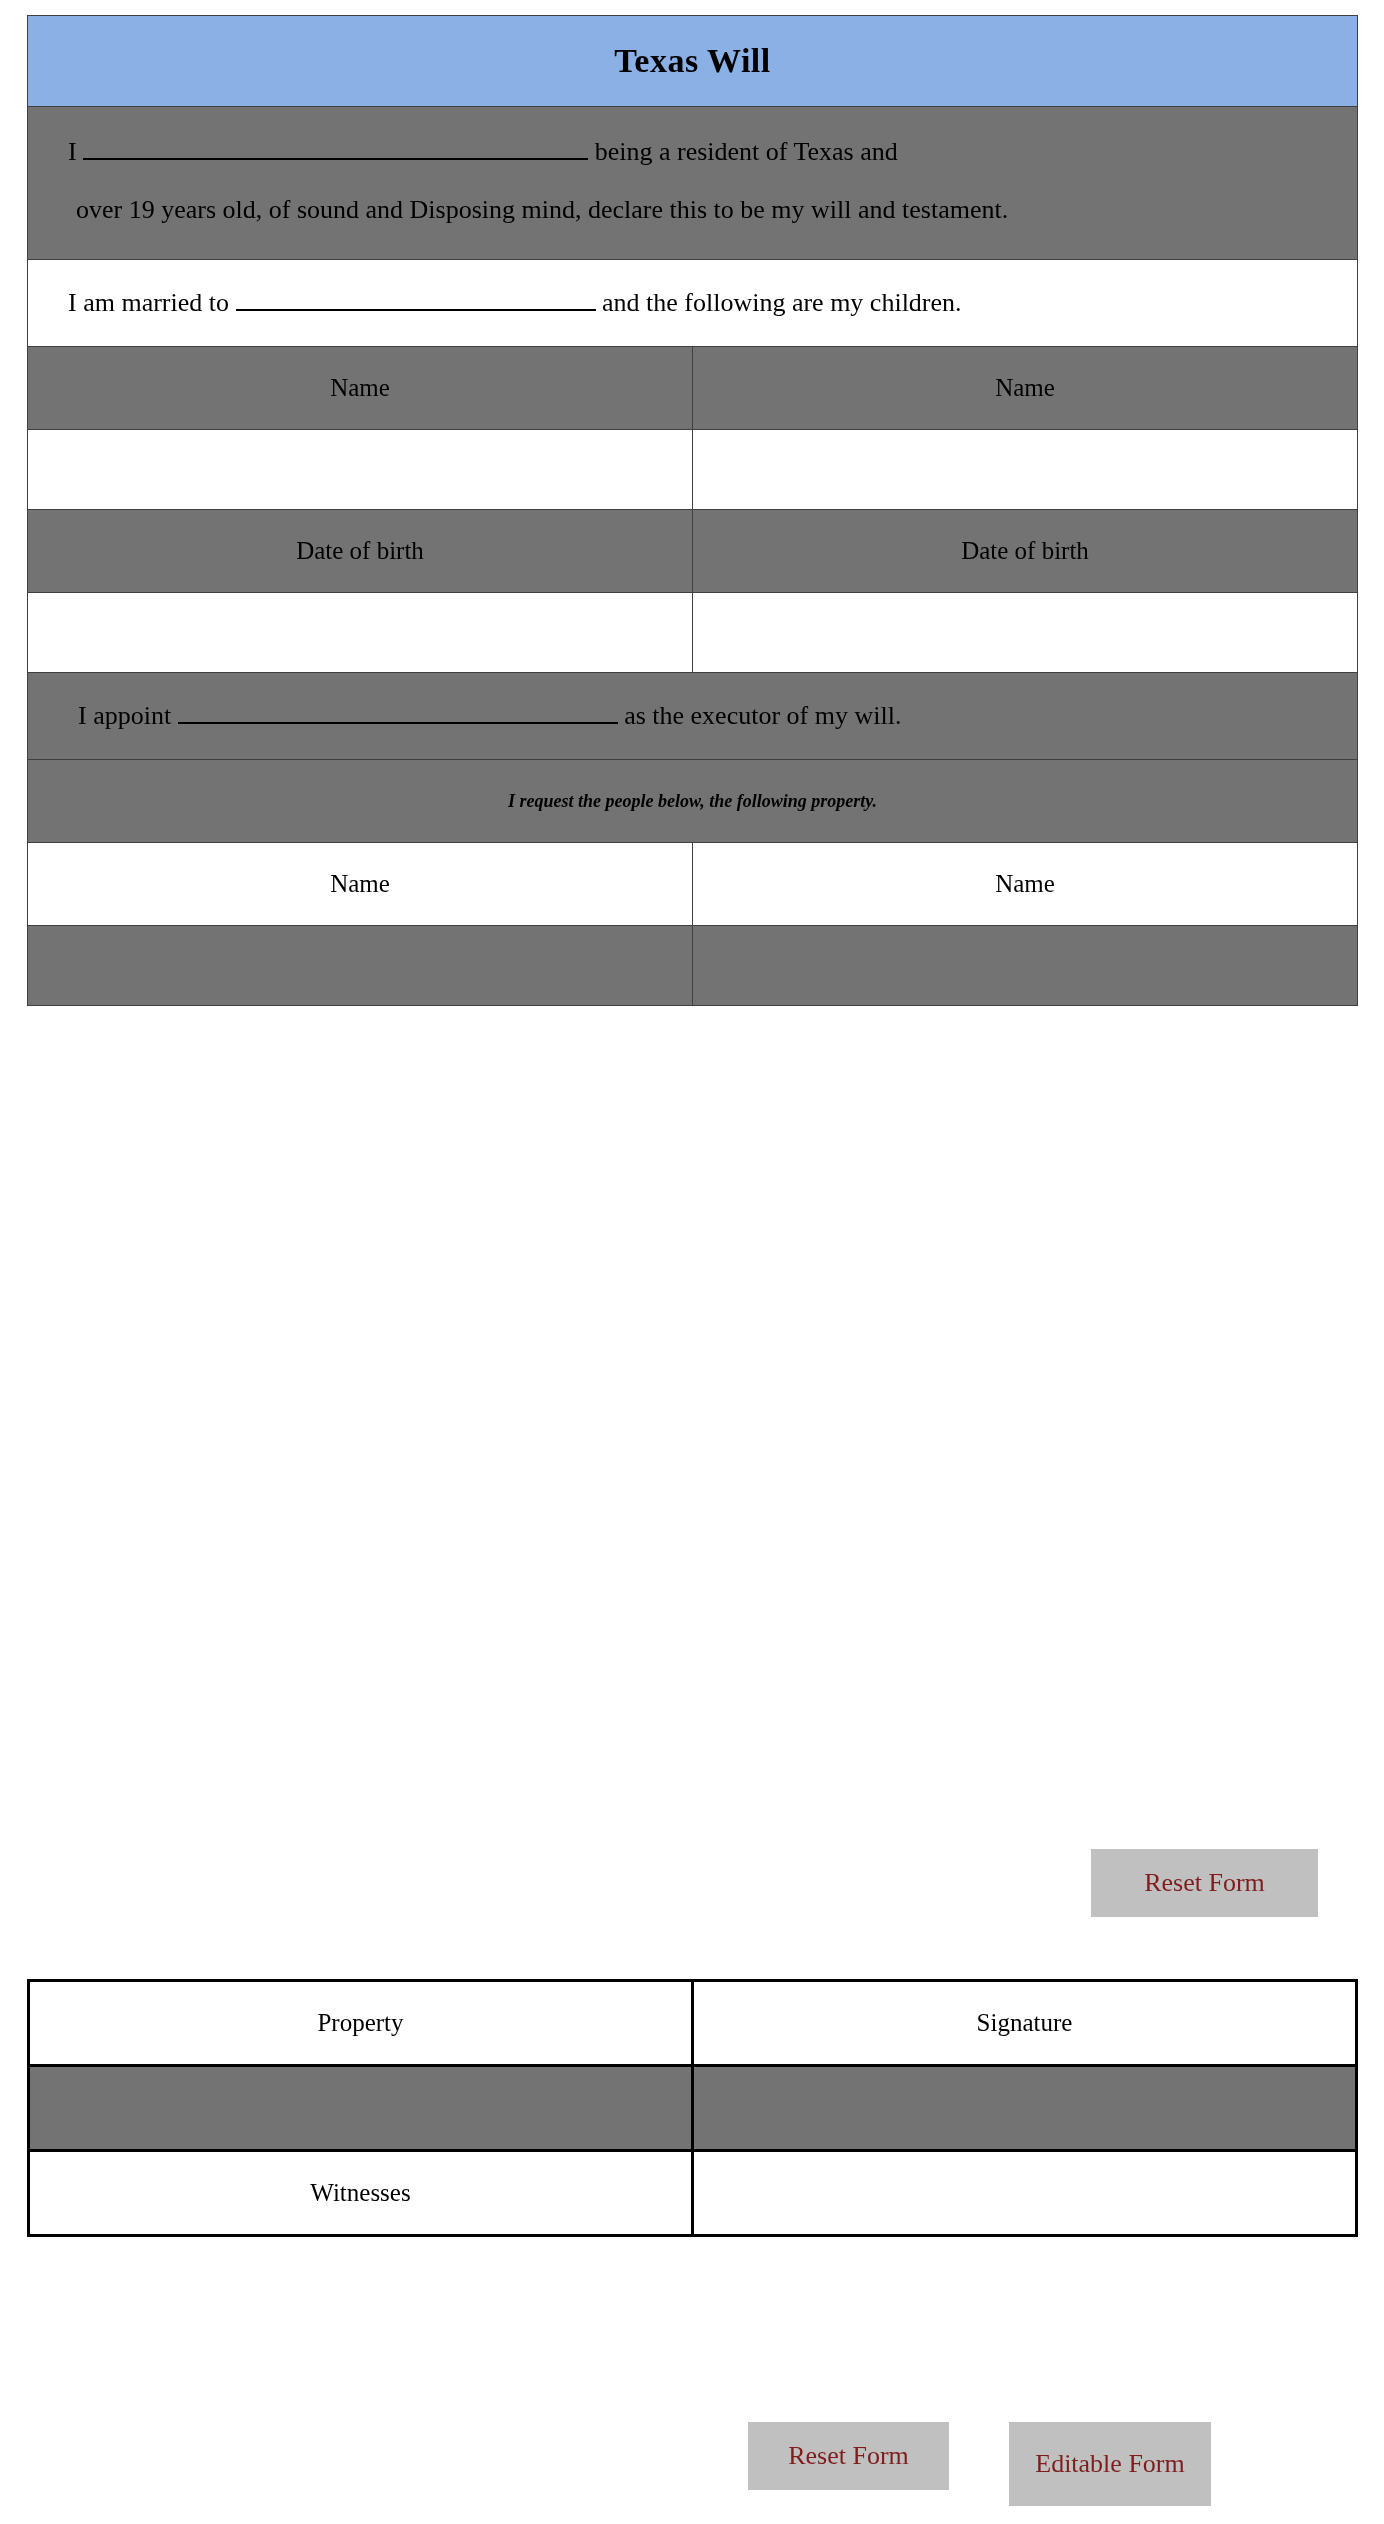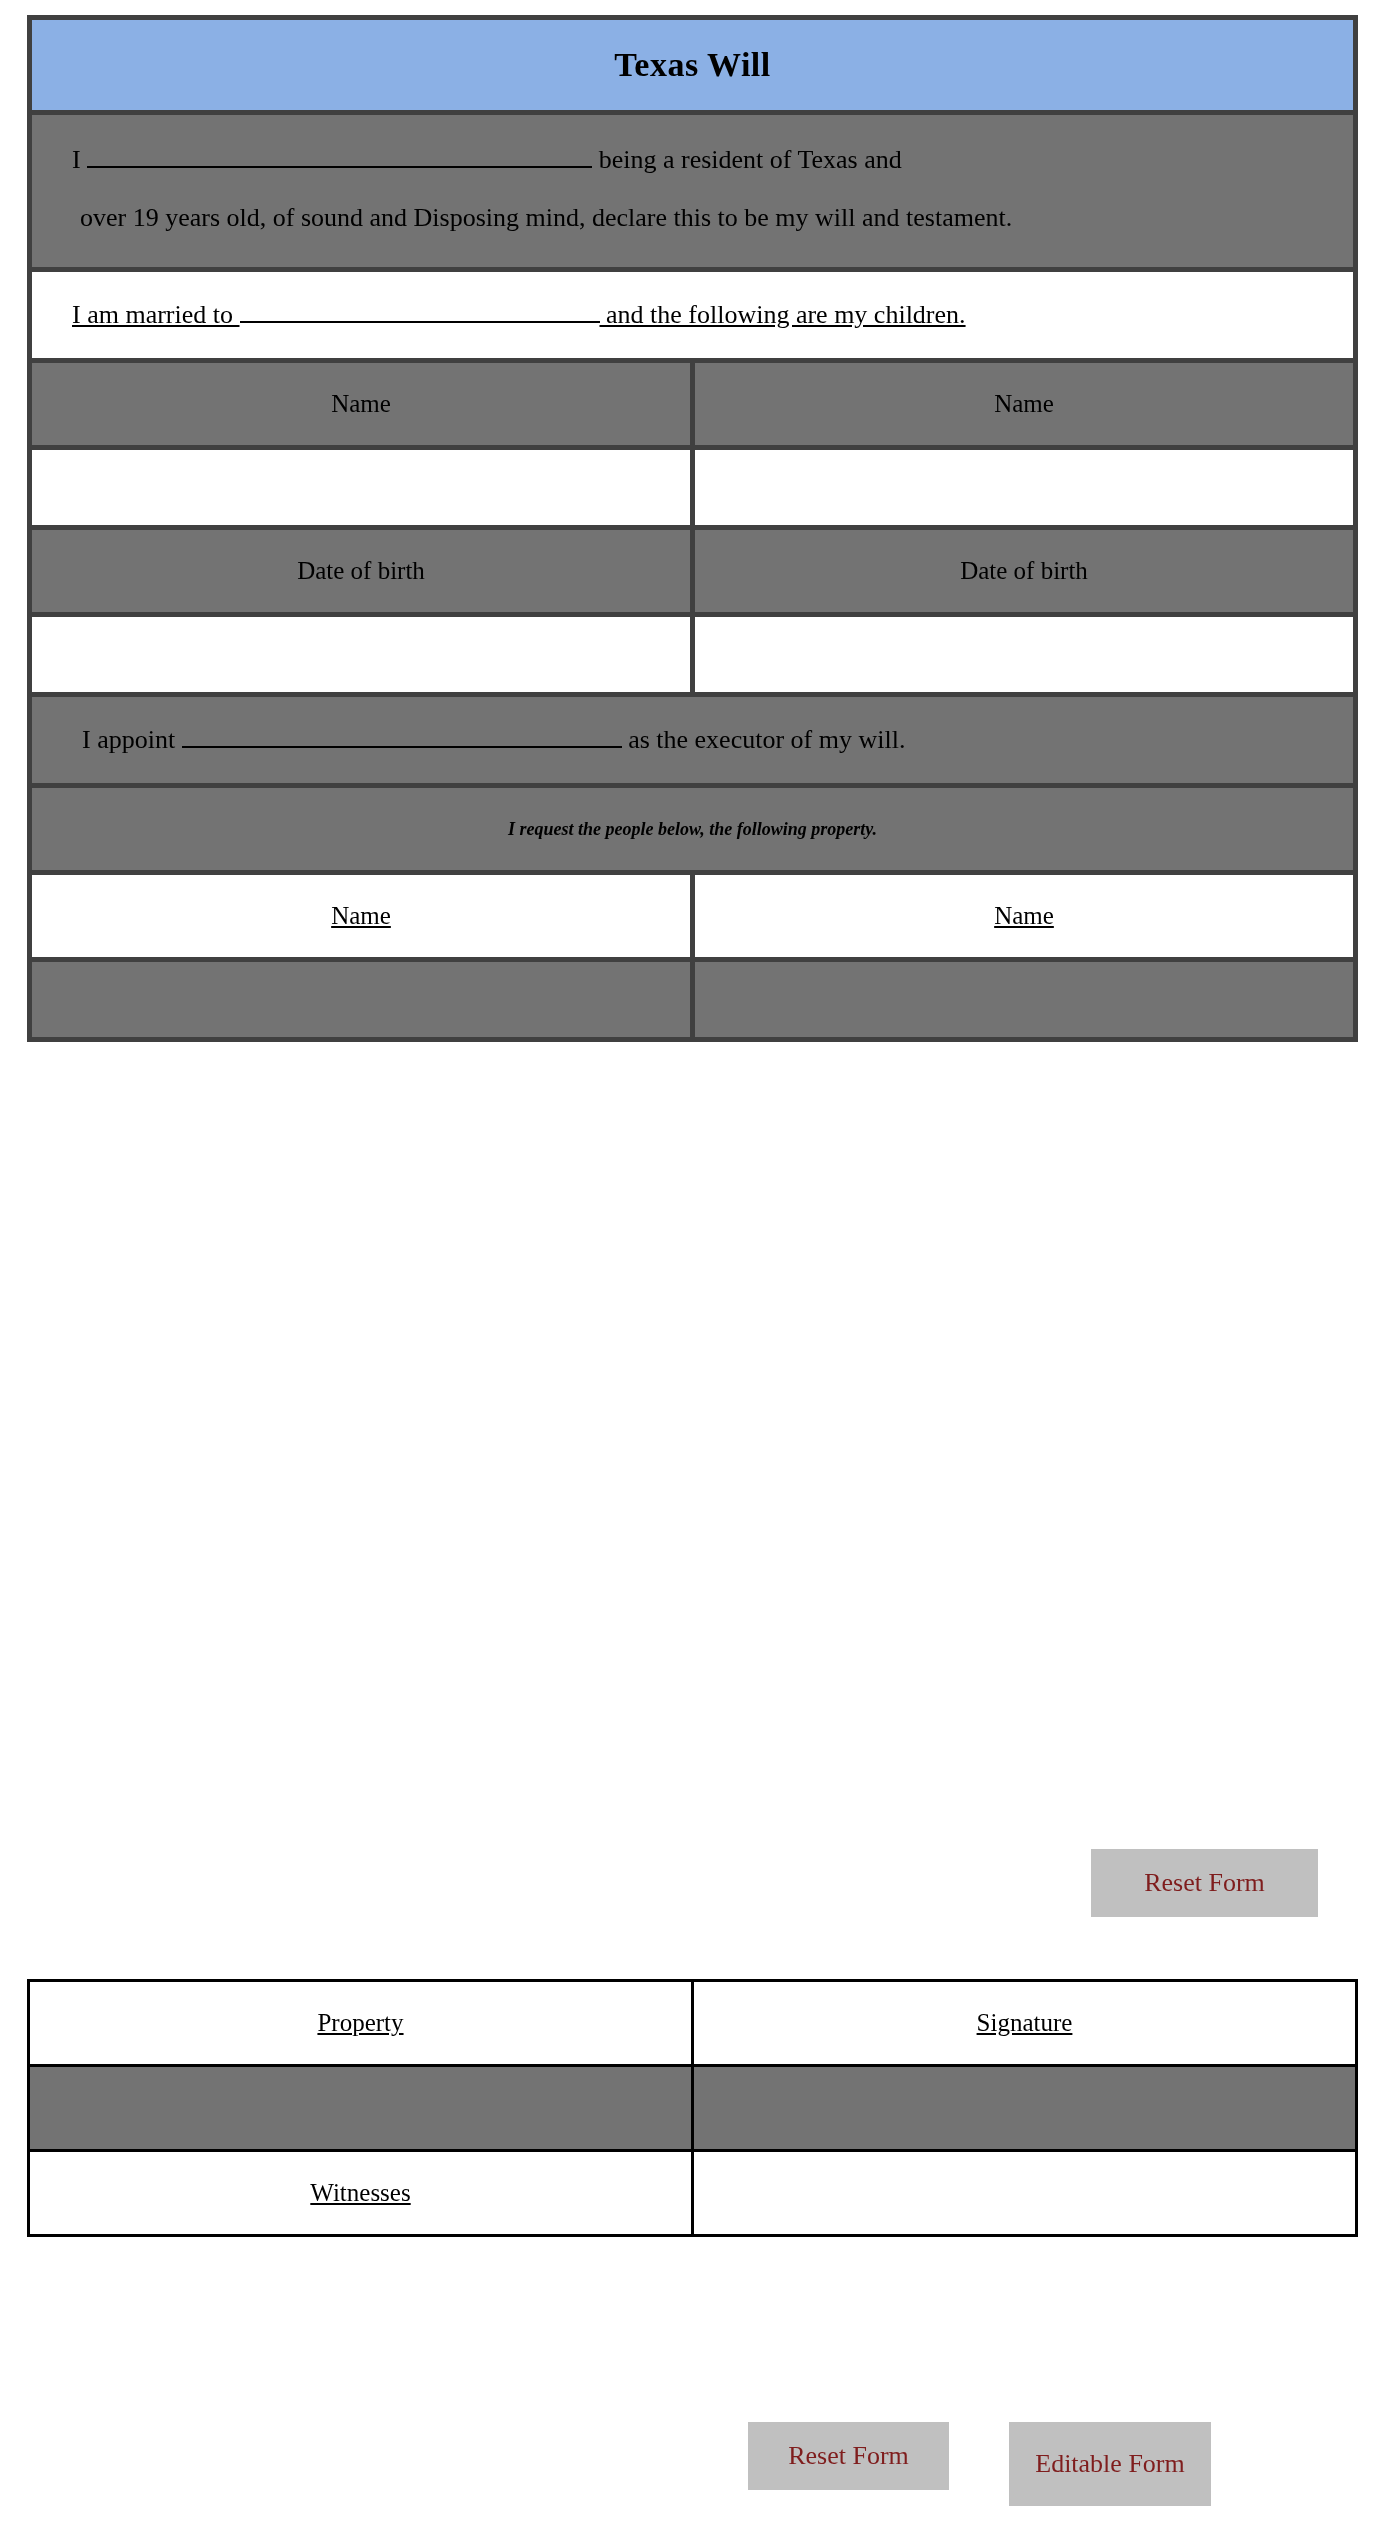--- a/index.html
+++ b/index.html
@@ -27,42 +27,41 @@
   
   .form-table {
     position: absolute;
     left: 27px;
     top: 15px;
     width: 1331px;
     border-collapse: collapse;
     table-layout: fixed;
   }
   .form-table td {
-    border: 5px solid #404040;
+    border: 1px solid #404040;
     padding: 0;
     vertical-align: middle;
   }
 
   .blue-head {
     background: #8bb0e5;
     height: 90px;
     text-align: center;
   }
   .title-text {
     font-size: 34px;
     font-weight: bold;
     letter-spacing: 0.5px;
   }
 
   .tint {
     background: #737373;
   }
   .plain {
     background: #ffffff;
-    text-decoration: underline;
   }
 
   .para-cell {
     height: 120px;
     padding: 14px 18px 18px 18px !important;
     font-size: 26px;
     line-height: 58px;
   }
   .para-cell.single {
     height: 62px;

